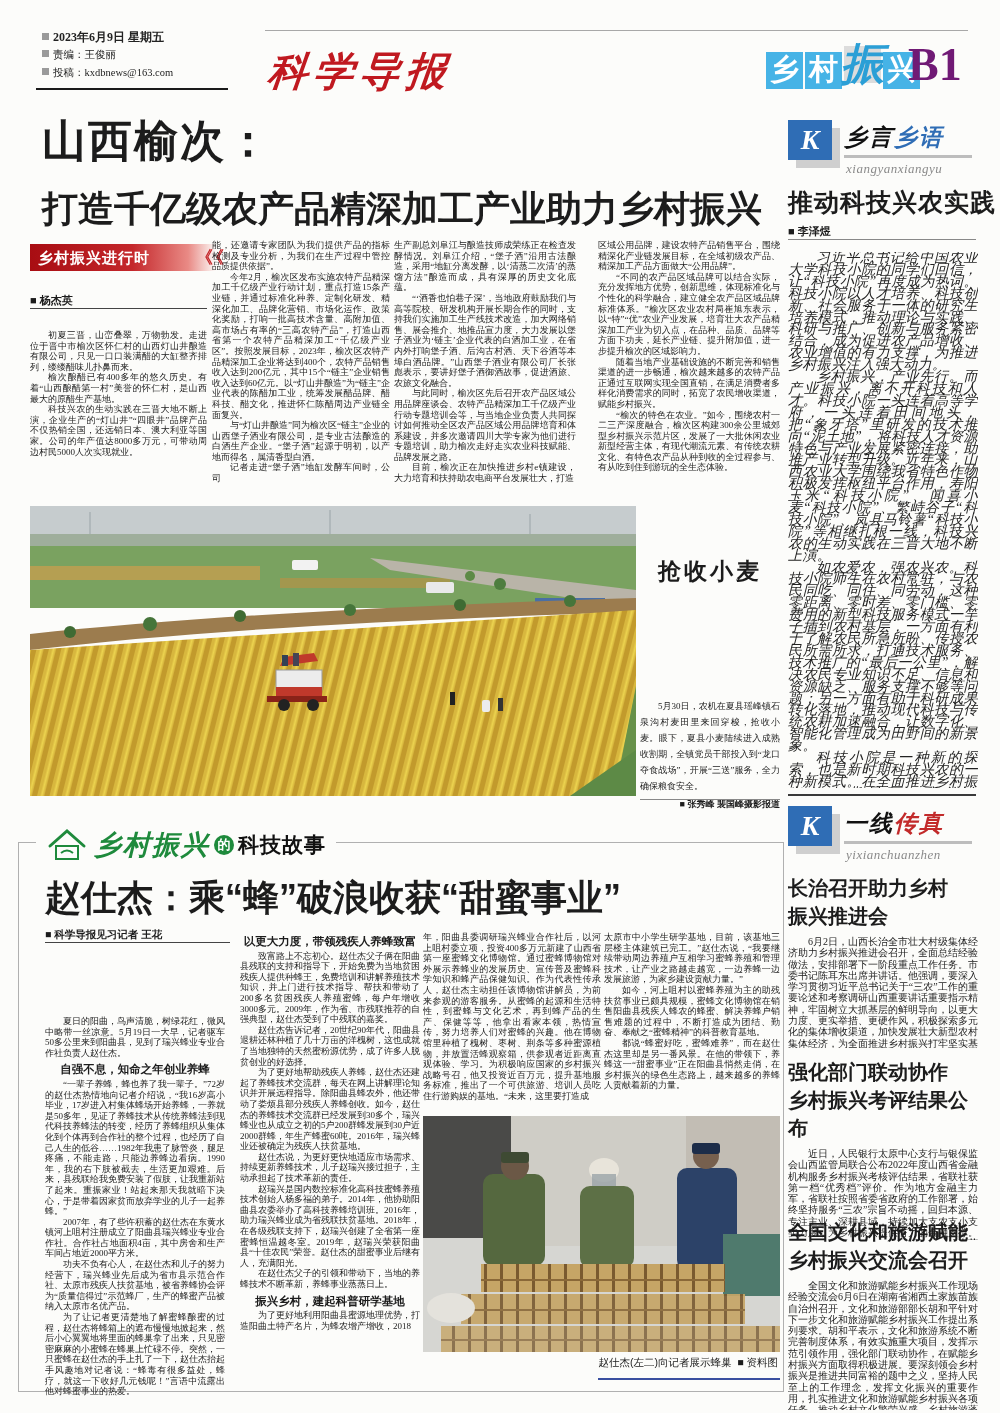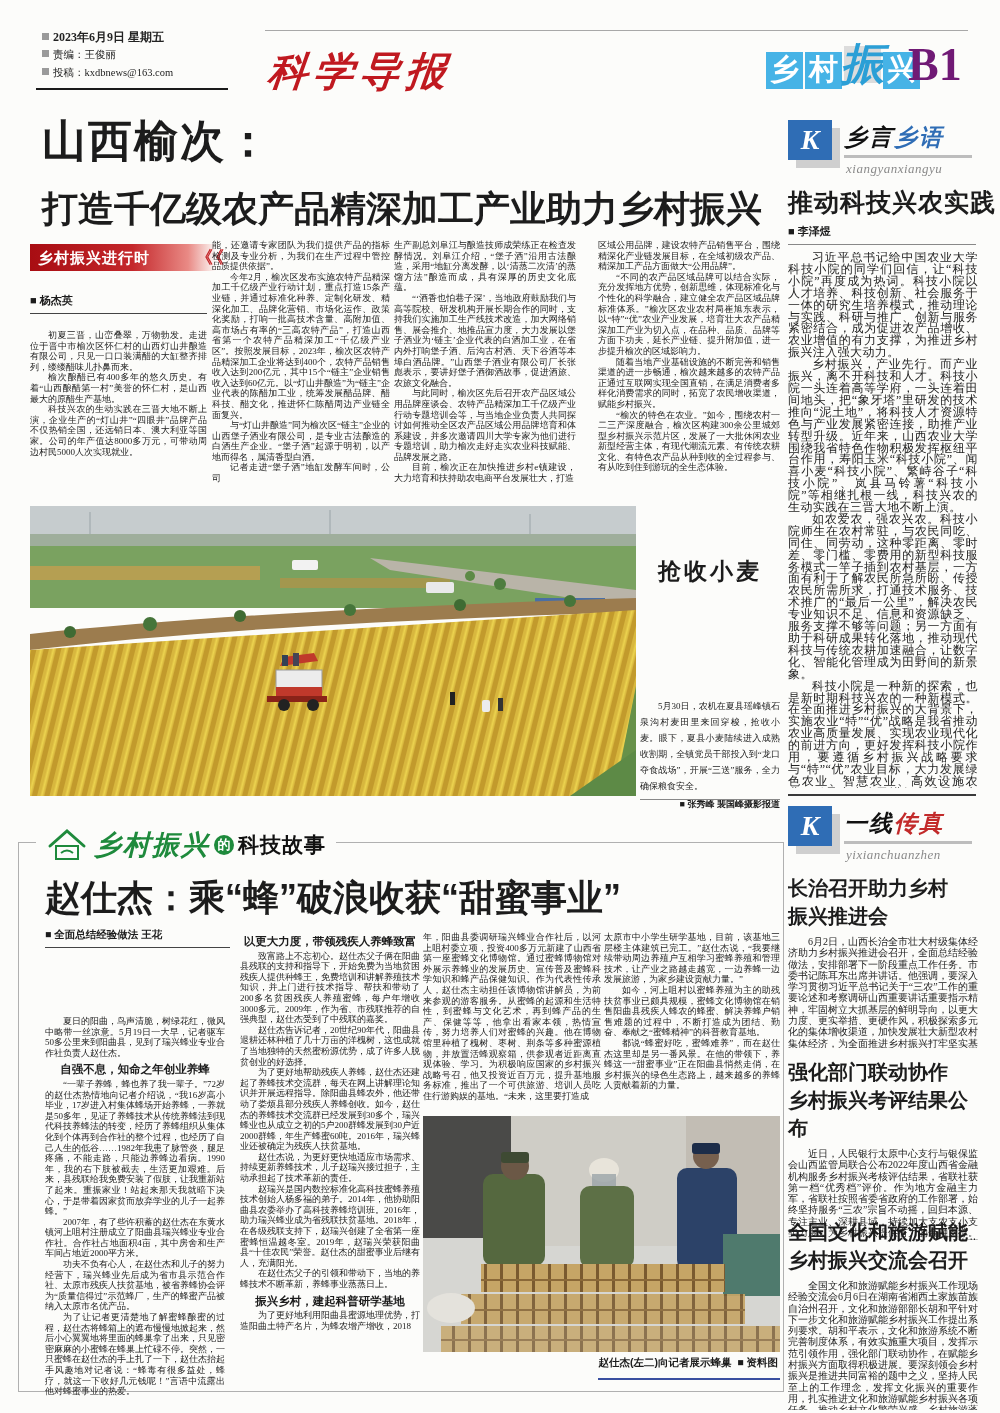--- a/index.html
+++ b/index.html
@@ -5,23 +5,23 @@
   html,body{margin:0;padding:0;}
   body{width:1000px;height:1413px;position:relative;background:#fcfcfa;
        font-family:"Liberation Serif","DejaVu Serif",serif;color:#1c1c1c;overflow:hidden;}
   .abs{position:absolute;}
   .hei{font-family:"Liberation Sans","DejaVu Sans",sans-serif;}
   .colbody{font-size:9px;line-height:10.6px;text-align:justify;overflow:hidden;}
   .colbody p{margin:0;text-indent:2em;}
   .colbody p.cont{text-indent:0;}
   .subhead{text-align:center;font-weight:bold;font-size:11.5px;margin:6px 0 4px 0;text-indent:0 !important;
            font-family:"Liberation Sans","DejaVu Sans",sans-serif;}
-  .author-row{font-size:11px;font-weight:bold;border-bottom:1px solid #444;padding-bottom:5px;
+  .author-row{font-size:11px;font-weight:bold;border-bottom:1px solid #444;
               font-family:"Liberation Sans","DejaVu Sans",sans-serif;}
-  .kai{font-size:12px;line-height:11.9px;letter-spacing:.4px;text-align:justify;color:#222;}
+  .kai{font-style:italic;font-size:14px;line-height:11.9px;letter-spacing:.4px;text-align:justify;color:#222;}
   .kai p{margin:0;text-indent:2em;}
   .brief-title{font-size:20px;font-weight:bold;line-height:28px;font-family:"Liberation Sans","DejaVu Sans",sans-serif;}
   .brief-body{font-size:10px;line-height:11.3px;text-align:justify;overflow:hidden;}
   .brief-body p{margin:0;text-indent:2em;}
   .brief-byline{float:right;font-weight:bold;font-family:"Liberation Sans","DejaVu Sans",sans-serif;}
   .sq{display:inline-block;width:7px;height:7px;background:#9a9a9a;margin-right:4px;vertical-align:1px;}
   .meta-line{font-size:10.5px;line-height:18px;color:#222;white-space:nowrap;}
   .tile{width:37px;height:37px;background:#46b3e6;color:#fff;display:inline-flex;align-items:center;justify-content:center;
         font-size:29px;font-weight:bold;margin-right:2px;font-family:"Liberation Sans","DejaVu Sans",sans-serif;}
   .tile.alt{background:#dcdcdc;color:#2b9fd6;font-size:44px;font-style:italic;overflow:visible;}
@@ -197,21 +197,21 @@
     <path d="M4 20 L21 5 L38 20" stroke="#1e8a3c" stroke-width="3" fill="none" stroke-linecap="round"></path>
     <rect x="10" y="20" width="22" height="13" stroke="#1e8a3c" stroke-width="2" fill="none"></rect>
     <path d="M15 27 q6 -5 12 0" stroke="#1e8a3c" stroke-width="2" fill="none"></path>
   </svg>
   <span style="font-style:italic;font-weight:bold;font-size:27px;color:#1e8a3c;letter-spacing:2px;">乡村振兴</span>
   <span style="display:inline-flex;align-items:center;justify-content:center;width:20px;height:20px;border-radius:50%;background:#1e8a3c;color:#fff;font-size:13px;font-weight:bold;margin:0 4px;">的</span>
   <span class="hei" style="font-weight:bold;font-size:21px;color:#111;letter-spacing:1px;">科技故事</span>
 </div>
 
 <div class="abs hei" style="left:45px;top:874px;width:730px;font-size:36px;font-weight:bold;white-space:nowrap;">赵仕杰：乘“蜂”破浪收获“甜蜜事业”</div>
-<div class="abs author-row" style="left:45px;top:928px;width:185px;font-size:10.5px;">■ 全面总结经验做法 王花</div>
+<div class="abs author-row" style="left:45px;top:928px;width:185px;font-size:10.5px;">■ 科学导报见习记者 王花</div>
 
 <div class="abs colbody" style="left:45px;top:1016px;width:180px;height:410px;">
   <p>夏日的阳曲，鸟声清脆，树绿花红，微风中略带一丝凉意。5月19日一大早，记者驱车50多公里来到阳曲县，见到了瑞兴蜂业专业合作社负责人赵仕杰。</p>
   <div class="subhead">自强不息，知命之年创业养蜂</div>
   <p>“一辈子养蜂，蜂也养了我一辈子。”72岁的赵仕杰热情地向记者介绍说，“我16岁高小毕业，17岁进入村集体蜂场开始养蜂，一养就是50多年，见证了养蜂技术从传统养蜂法到现代科技养蜂法的转变，经历了养蜂组织从集体化到个体再到合作社的整个过程，也经历了自己人生的低谷……1982年我患了脉管炎，腿足疼痛，不能走路，只能边养蜂边看病。1990年，我的右下肢被截去，生活更加艰难。后来，县残联给我免费安装了假肢，让我重新站了起来。重振家业！站起来那天我就暗下决心，于是带着因家贫而放弃学业的儿子一起养蜂。”</p>
   <p>2007年，有了些许积蓄的赵仕杰在东黄水镇河上咀村注册成立了阳曲县瑞兴蜂业专业合作社。合作社占地面积4亩，其中房舍和生产车间占地近2000平方米。</p>
   <p>功夫不负有心人，在赵仕杰和儿子的努力经营下，瑞兴蜂业先后成为省市县示范合作社、太原市残疾人扶贫基地，被省养蜂协会评为“质量信得过”示范蜂厂，生产的蜂蜜产品被纳入太原市名优产品。</p>
   <p>为了让记者更清楚地了解蜜蜂酿蜜的过程，赵仕杰将蜂箱上的遮布慢慢地掀起来，然后小心翼翼地将里面的蜂巢拿了出来，只见密密麻麻的小蜜蜂在蜂巢上忙碌不停。突然，一只蜜蜂在赵仕杰的手上扎了一下，赵仕杰抬起手风趣地对记者说：“蜂毒有很多益处，蜂疗，就这一下收好几元钱呢！”言语中流露出他对蜂蜜事业的热爱。</p>
 </div>
 
@@ -258,16 +258,16 @@
     <rect x="254" y="52" width="60" height="102" rx="10" fill="#2c4268"></rect>
     <circle cx="283" cy="40" r="13" fill="#77604e"></circle>
     <rect x="269" y="27" width="28" height="11" rx="3" fill="#1d2d49"></rect>
     <rect x="300" y="118" width="57" height="62" fill="#4f7a6d"></rect>
     <rect x="58" y="148" width="244" height="28" fill="url(#planks)"></rect>
     <rect x="38" y="178" width="284" height="30" fill="url(#planks)" opacity="0.92"></rect>
     <rect x="18" y="210" width="339" height="26" fill="url(#planks)" opacity="0.8"></rect>
     <ellipse cx="28" cy="192" rx="24" ry="15" fill="#e4e2dc"></ellipse>
   </svg>
 </div>
-<div class="abs hei" style="left:423px;top:1356px;width:355px;text-align:right;font-size:10.5px;font-weight:bold;">
+<div class="abs hei" style="left:423px;top:1356px;width:355px;text-align:right;font-size:10.5px;font-weight:normal;">
   <span>赵仕杰(左二)向记者展示蜂巢</span>&nbsp;&nbsp;<span>■ 资料图</span>
 </div>
 <div class="abs" style="left:598px;top:1378px;width:182px;height:2px;background:#3a4fa0;"></div>
 
 </body></html>

